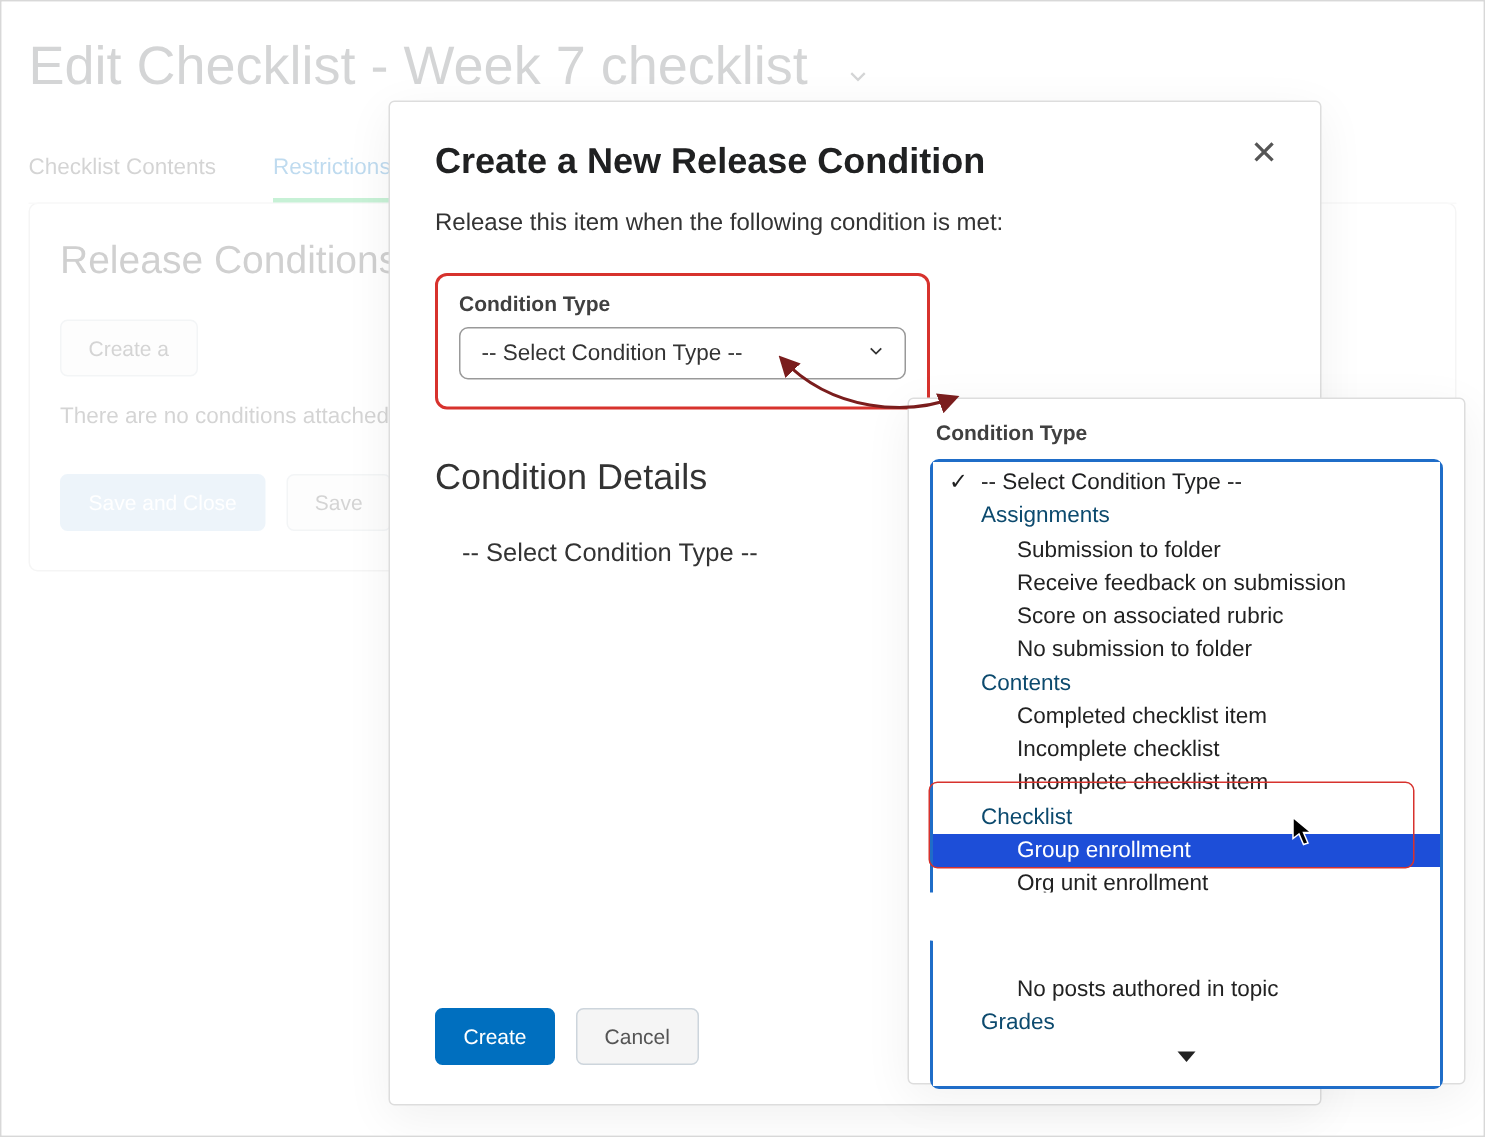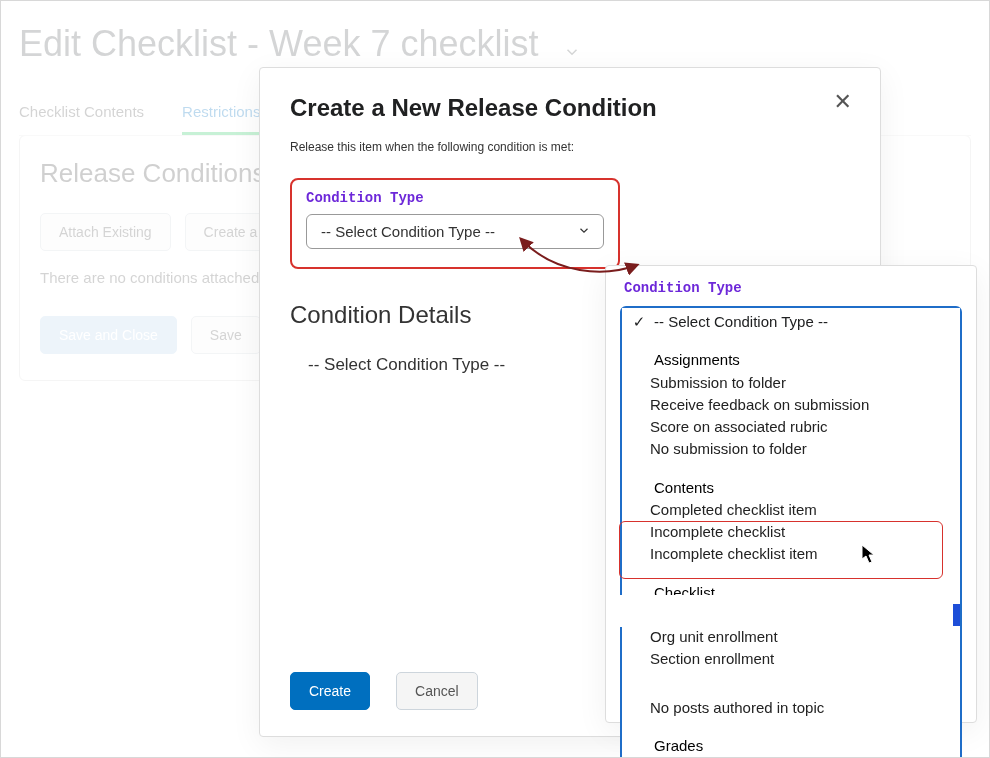--- a/index.html
+++ b/index.html
@@ -21,39 +21,39 @@
   .btn.primary { background: #006fbf; border-color: #006fbf; color: #fff; }
   .btn.save-close { background: #b7d3ec; border-color: #b7d3ec; color: #fff; }
   .btn-row { display: flex; gap: 14px; margin-bottom: 18px; }
   .empty-msg { color: #555; font-size: 15px; }
   .footer-row { display: flex; gap: 14px; margin-top: 30px; }
 
   
   .modal { position: absolute; left: 258px; top: 66px; width: 622px; height: 670px; background: #fff; border: 1px solid #ddd; box-shadow: 0 8px 32px rgba(0,0,0,0.06); border-radius: 4px; z-index: 10; padding: 26px 30px 20px; }
   .modal-close { position: absolute; top: 22px; right: 22px; font-size: 22px; line-height: 1; color: #555; cursor: pointer; background: none; border: none; }
   .modal h2 { font-size: 24px; font-weight: 700; margin: 0 0 18px; }
-  .modal .sub { font-size: 12px; color: #333; margin-bottom: 24px; }
+  .modal .sub { font-size: 16px; color: #333; margin-bottom: 24px; }
   fieldset { border: 2px solid #d7322d; border-radius: 8px; padding: 6px 14px 18px; margin: 0; display: inline-block; width: 330px; }
-  .field-label { font-size: 14px; font-weight: 700; color: #6d28d9; display: block; padding: 4px 0 8px; font-family: Liberation Mono, monospace; }
+  .field-label { font-size: 14px; font-weight: 700; color: #404040; display: block; padding: 4px 0 8px; }
   .select-closed { border: 1px solid #999; border-radius: 6px; background: #fff; padding: 8px 34px 8px 14px; font-size: 15px; color: #333; position: relative; }
   .select-closed .caret { position: absolute; right: 12px; top: 50%; transform: translateY(-50%); }
 
   .section-h { font-size: 24px; font-weight: 400; margin: 32px 0 26px; color: #333; }
   .select-again { font-size: 17px; color: #333; padding-left: 18px; }
 
-  .modal-footer { position: absolute; left: 30px; bottom: 26px; display: flex; gap: 26px; }
+  .modal-footer { position: absolute; left: 30px; bottom: 26px; display: flex; gap: 14px; }
 
   
   .inset { position: absolute; left: 604px; top: 264px; width: 372px; height: 458px; background: #fff; border: 1px solid #ddd; box-shadow: 0 8px 32px rgba(0,0,0,0.06); border-radius: 4px; z-index: 20; padding: 14px 14px 10px; }
   .inset-frame { border: 2px solid #1f6dc8; border-radius: 6px; padding: 0; margin-top: 6px; }
   .inset .field-label { padding: 0 4px 4px; }
   .listbox { background: #fff; border: 0; padding: 3px 0; }
   .opt-row { display: flex; align-items: center; gap: 8px; font-size: 15px; line-height: 1.35; padding: 1px 10px 1px 10px; }
-  .opt-row.group-label { padding-left: 32px; color: #000000; margin-top: 16px; }
-  .opt-row.item { padding-left: 28px; color: #222; }
+  .opt-row.group-label { padding-left: 32px; color: #0c4a6e; }
+  .opt-row.item { padding-left: 56px; color: #222; }
   .opt-row.selected { background: #1d4ed8; color: #fff; }
   .opt-row .check { width: 14px; display: inline-block; text-align: center; }
   .opt-scroll-more { text-align: center; padding: 4px 0 6px; }
 
   .callout { border: 1.5px solid #d7322d; border-radius: 6px; position: absolute; }
   .callout-classlist { left: 618px; top: 520px; width: 324px; height: 58px; z-index: 30; pointer-events: none; }
 
   
   .arrow-svg { position: absolute; left: 508px; top: 224px; width: 140px; height: 64px; z-index: 25; pointer-events: none; }
 
@@ -78,21 +78,20 @@
   </div>
 
   <div class="tabs">
     <div class="tab">Checklist Contents</div>
     <div class="tab active">Restrictions</div>
   </div>
 
   <div class="panel-box">
     <div class="panel-h1">Release Conditions</div>
     <div class="btn-row">
-      <button class="btn">Attach Existing</button>
       <button class="btn">Create a</button>
     </div>
     <div class="empty-msg">There are no conditions attached</div>
     <div class="footer-row">
       <button class="btn save-close">Save and Close</button>
       <button class="btn">Save</button>
     </div>
   </div>
 </div>
 <div class="page-wash"></div>

